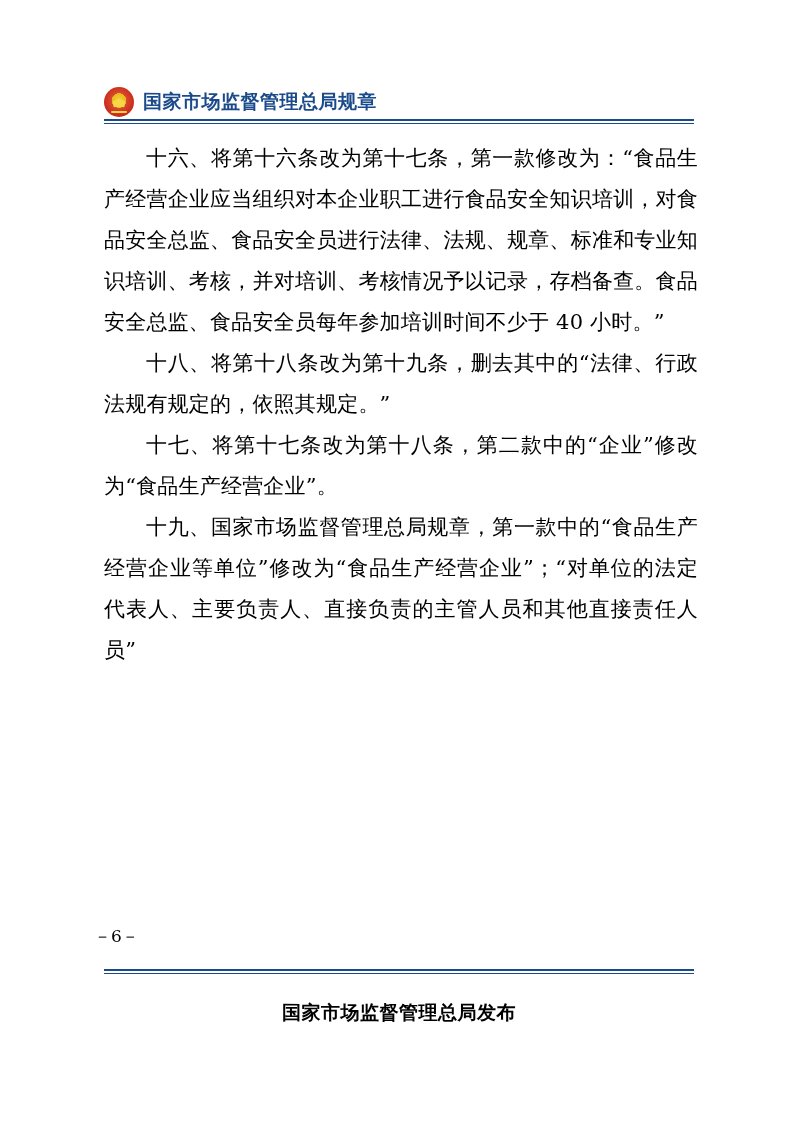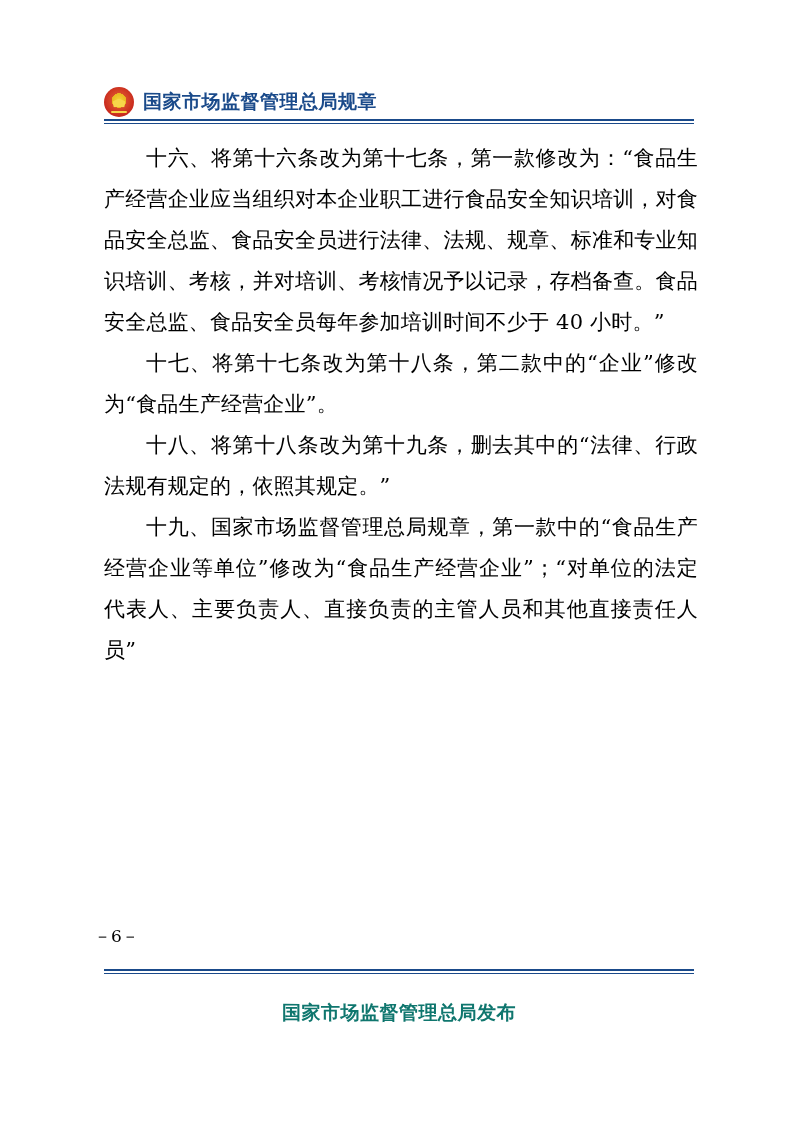--- a/index.html
+++ b/index.html
@@ -120,40 +120,40 @@
   }
   .footer-title {
     position: absolute;
     left: 104px;
     top: 1000px;
     width: 590px;
     text-align: center;
     font-family: "DejaVu Sans", "Liberation Sans", sans-serif;
     font-weight: bold;
     font-size: 19px;
-    color: #0f766e;
+    color: #000000;
     letter-spacing: 0.5px;
   }
 </style>
 </head>
 <body>
 
 <div class="page">
 
   <div class="header">
     <div class="emblem"></div>
     <div class="header-title">国家市场监督管理总局规章</div>
   </div>
   <div class="header-rule"></div>
   <div class="header-rule thin"></div>
 
   <div class="content">
     <p class="para">十六、将第十六条改为第十七条，第一款修改为：“食品生产经营企业应当组织对本企业职工进行食品安全知识培训，对食品安全总监、食品安全员进行法律、法规、规章、标准和专业知识培训、考核，并对培训、考核情况予以记录，存档备查。食品安全总监、食品安全员每年参加培训时间不少于 40 小时。”</p>
+    <p class="para">十八、将第十八条改为第十九条，删去其中的“法律、行政法规有规定的，依照其规定。”</p>
     <p class="para">十七、将第十七条改为第十八条，第二款中的“企业”修改为“食品生产经营企业”。</p>
-    <p class="para">十八、将第十八条改为第十九条，删去其中的“法律、行政法规有规定的，依照其规定。”</p>
     <p class="para">十九、国家市场监督管理总局规章，第一款中的“食品生产经营企业等单位”修改为“食品生产经营企业”；“对单位的法定代表人、主要负责人、直接负责的主管人员和其他直接责任人员”</p>
   </div>
 
   <div class="page-number">－6－</div>
 
   <div class="footer-rule"></div>
   <div class="footer-rule thin"></div>
   <div class="footer-title">国家市场监督管理总局发布</div>
 
 </div>

